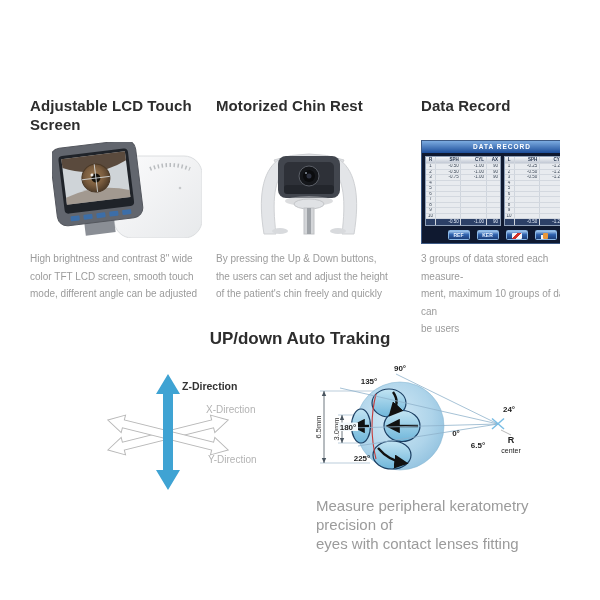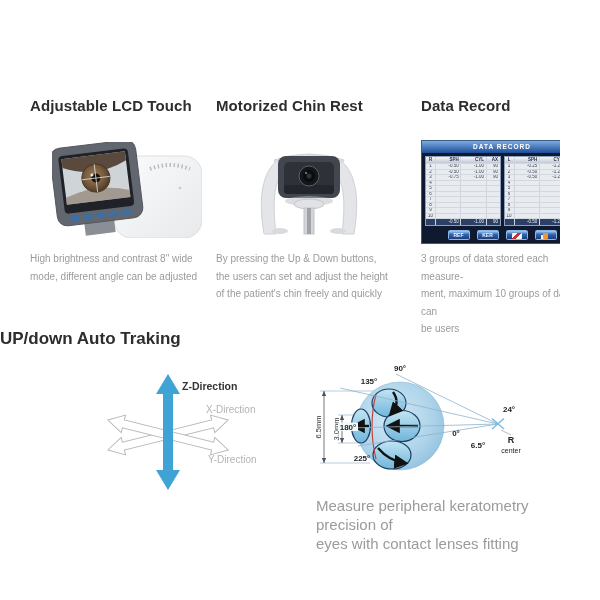--- a/index.html
+++ b/index.html
@@ -36,35 +36,36 @@
   .dr-buttons { display:flex; justify-content:center; gap:7px; padding:2px 0 3px; }
   .dr-btn { position:relative; width:22px; height:10px; box-sizing:border-box;
             background:linear-gradient(#a8cdf2,#2f62ae 45%,#1c3f7a); border:1px solid #89b7e6; border-radius:1.5px;
             color:#eaf3ff; font-size:5px; line-height:9px; text-align:center; font-weight:bold; }
   .ic-print { display:inline-block; width:10px; height:6px; margin-top:1.5px; border-radius:1px;
               background:linear-gradient(135deg,#f2f6fa 32%,#d03028 32%,#d03028 58%,#f2f6fa 58%); }
   .ic-exit  { display:inline-block; width:5px; height:6.5px; margin-top:1.5px; border-radius:1px;
               background:#e8973a; box-shadow:-3px 1px 0 -1px #f2f6fa; }
 
   
-  #tracking-heading { position:absolute; top:329px; left:0; width:600px; margin:0; text-align:left;
+  #tracking-heading { position:absolute; top:329px; left:0; width:600px; margin:0; text-align:center;
                       font-size:17px; font-weight:bold; color:#2d2d2d; }
   #axis-diagram { position:absolute; left:90px;  top:368px; }
   #eye-diagram  { position:absolute; left:312px; top:358px; }
   #diagram-caption { position:absolute; left:316px; top:496px; width:250px; font-size:15px; line-height:19px; color:#9b9b9b; }
   svg text { font-family:"Liberation Sans", sans-serif; }
 </style>
 </head>
 <body>
 
 <div class="page">
 
   <section class="feature" id="feature-1">
     <h3 class="feature-title">
       <div>Adjustable LCD Touch</div>
+      <div>Screen</div>
     </h3>
     <div class="feature-media">
       <svg width="150" height="96" viewBox="0 0 150 96">
         <defs>
           <linearGradient id="bodyG" x1="0" y1="0" x2="1" y2="1">
             <stop offset="0" stop-color="#fbfbfc"></stop>
               <stop offset="1" stop-color="#e7e9eb"></stop>
           </linearGradient>
           <radialGradient id="irisG" cx="45%" cy="42%" r="60%">
             <stop offset="0" stop-color="#9a7a52"></stop>
@@ -91,20 +92,21 @@
             <rect x="28" y="71" width="9" height="5" rx="1" fill="#3c6ea8"></rect>
             <rect x="41" y="71" width="9" height="5" rx="1" fill="#3c6ea8"></rect>
             <rect x="54" y="71" width="9" height="5" rx="1" fill="#3c6ea8"></rect>
             <rect x="67" y="71" width="9" height="5" rx="1" fill="#3c6ea8"></rect>
           </g>
         </g>
       </svg>
     </div>
     <div class="feature-desc">
       <div>High brightness and contrast 8" wide</div>
+      <div>color TFT LCD screen, smooth touch</div>
       <div>mode, different angle can be adjusted</div>
     </div>
   </section>
 
   <section class="feature" id="feature-2">
     <h3 class="feature-title">
       <div>Motorized Chin Rest</div>
     </h3>
     <div class="feature-media">
       <svg width="150" height="100" viewBox="0 0 150 100">

